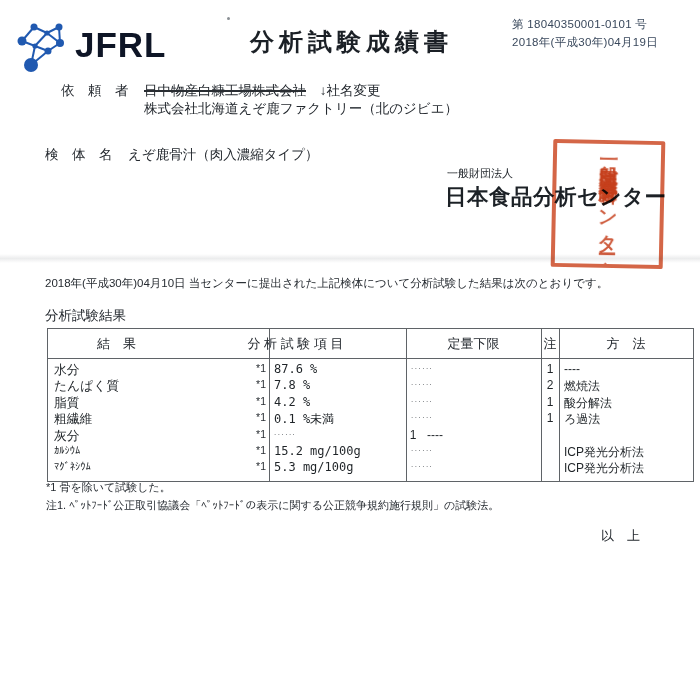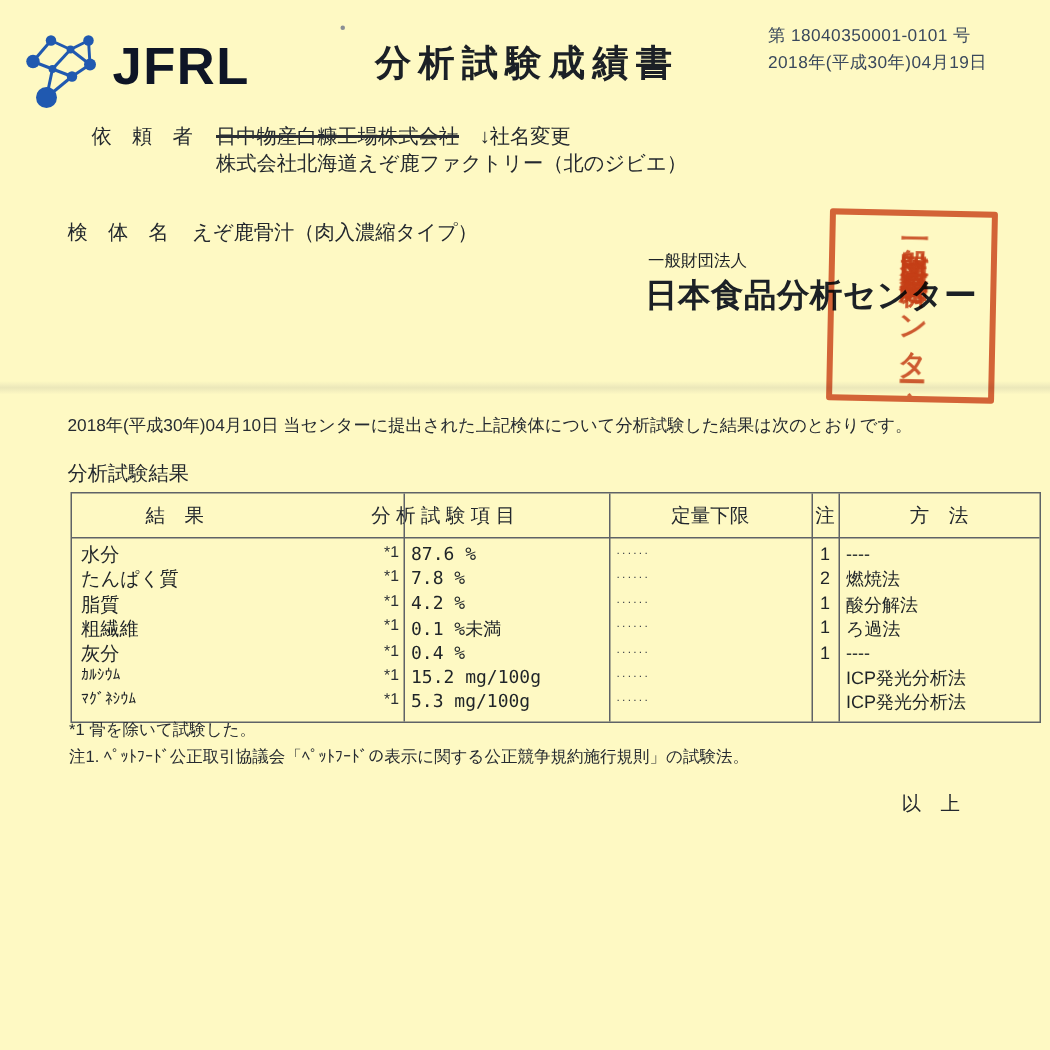--- a/index.html
+++ b/index.html
@@ -1,18 +1,18 @@
 <!DOCTYPE html>
 <html><head>
 <meta charset="utf-8">
 <style>
   html,body { margin:0; padding:0; background:#e8e8e8; }
   .page {
     position:relative; width:700px; height:700px; margin:0 auto;
-    background:#fef9c3; overflow:hidden;
+    background:#ffffff; overflow:hidden;
     font-family:"Liberation Sans", sans-serif; color:#23282e;
   }
   .scan-band {
     position:absolute; left:0; top:254px; width:700px; height:9px;
     background:linear-gradient(180deg, rgba(120,125,130,0) 0%, rgba(120,125,130,0.14) 50%, rgba(120,125,130,0) 100%);
   }
   .speck { position:absolute; left:227px; top:17px; width:3px; height:3px; background:#8a8f94; border-radius:50%; }
 
   
   .logo { position:absolute; left:14px; top:16px; display:flex; align-items:center; gap:7px; }
@@ -27,21 +27,21 @@
   
   .client { position:absolute; left:61px; top:82px; display:flex; }
   .field-label { font-size:13.5px; color:#23282e; width:83px; flex:0 0 83px; }
   .client-names { font-size:13.5px; }
   .strike { text-decoration:line-through; text-decoration-thickness:2px; text-decoration-color:#2a2e33; }
   .change { margin-left:10px; }
   .line2 { margin-top:0; }
   .sample { position:absolute; left:45px; top:146px; display:flex; font-size:13.5px; }
 
   
-  .lab { position:absolute; left:430px; top:166px; color:#1c2126; }
+  .lab { position:absolute; left:445px; top:166px; color:#1c2126; }
   .lab-type { font-size:11px; margin-left:2px; }
   .lab-name { font-size:21.5px; font-weight:600; letter-spacing:0.5px; margin-top:1px; }
   .lab-addr { font-size:10.5px; margin-top:3px; margin-left:22px; letter-spacing:0.5px; }
 
   .seal {
     position:absolute; left:552px; top:140px; width:104px; height:120px;
     border:4px solid rgba(203,68,31,0.82); border-radius:2px;
     transform:rotate(1.2deg); mix-blend-mode:multiply;
     display:flex; align-items:center; justify-content:center; overflow:hidden;
   }
@@ -203,21 +203,20 @@
         <div class="td c2">0.1 %未満</div>
         <div class="td c3">......</div>
         <div class="td c4">1</div>
         <div class="td c5">ろ過法</div>
       </div>
       <div class="tr">
         <div class="td c1">
             <span class="item">灰分</span>
             <span class="marker">*1</span>
           </div>
-        <div class="td c2">0.4 %</div>
         <div class="td c3">......</div>
         <div class="td c4">1</div>
         <div class="td c5">----</div>
       </div>
       <div class="tr">
         <div class="td c1">
             <span class="item">ｶﾙｼｳﾑ</span>
             <span class="marker">*1</span>
           </div>
         <div class="td c2">15.2 mg/100g</div>

